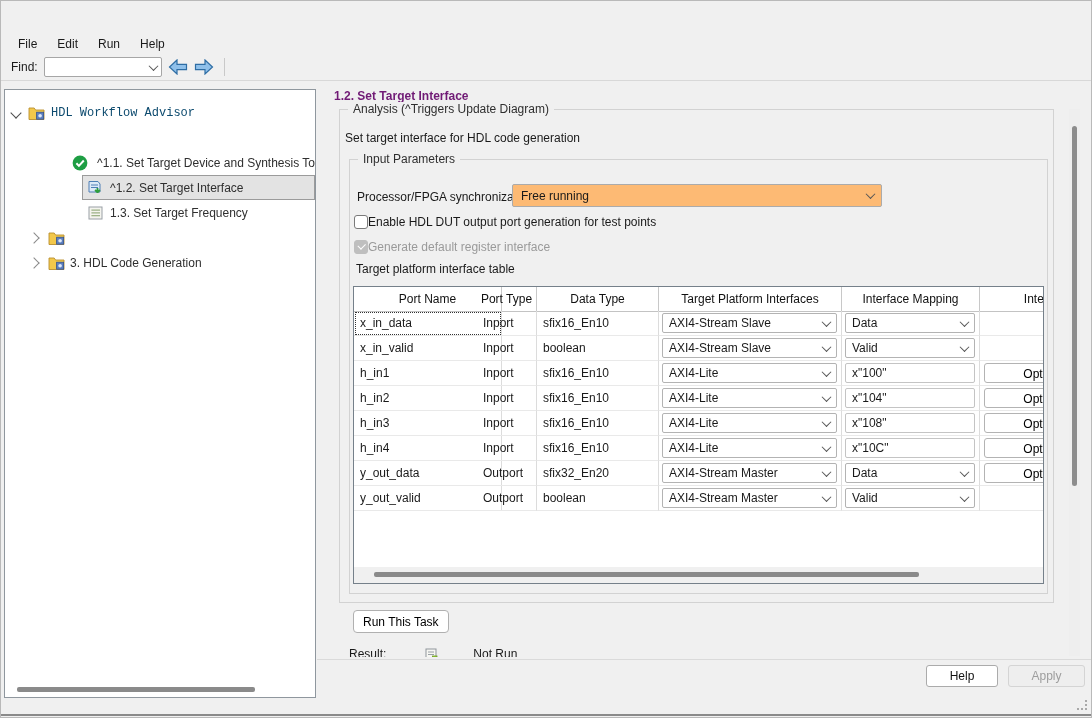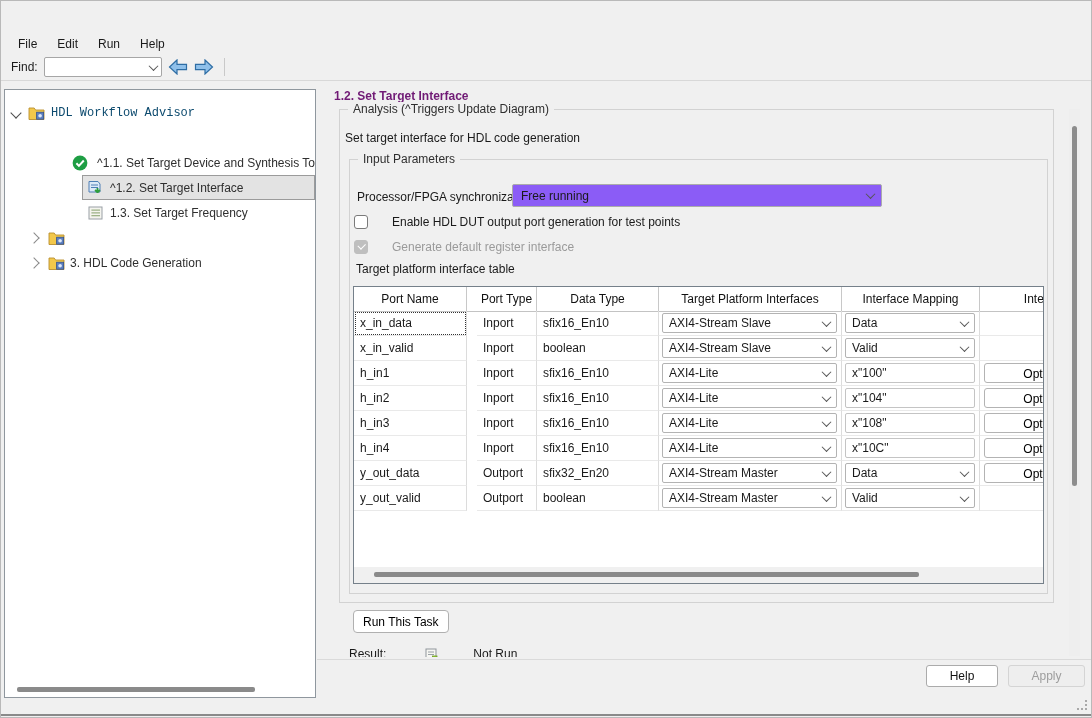--- a/index.html
+++ b/index.html
@@ -42,40 +42,40 @@
   .tlabel.root{color:#0c4a6e;font-family:Liberation Mono, monospace;}
   .tree-hscroll{position:absolute;left:12px;bottom:5px;width:238px;height:5px;background:#8a8a8a;border-radius:2px;}
   
   .panel-heading{position:absolute;left:333px;top:88px;font-weight:bold;color:#701a75;}
   .groupbox{position:absolute;border:1px solid #d2d2d2;box-sizing:border-box;}
   .gb-analysis{left:338px;top:108px;width:715px;height:494px;}
   .gb-inputs{left:348px;top:158px;width:699px;height:435px;}
   .gb-legend{position:absolute;top:-8px;left:8px;background:#f0f0f0;padding:0 5px;color:#2f2f2f;white-space:nowrap;}
   .desc-text{position:absolute;left:344px;top:130px;}
   .sync-label{position:absolute;left:356px;top:189px;}
-  .sync-combo{position:absolute;left:511px;top:183px;width:370px;height:23px;background:#8b5cf6;border:1px solid #ababab;border-radius:2px;box-sizing:border-box;display:flex;align-items:center;}
+  .sync-combo{position:absolute;left:511px;top:183px;width:370px;height:23px;background:#fdba74;border:1px solid #ababab;border-radius:2px;box-sizing:border-box;display:flex;align-items:center;}
   .sync-combo .val{margin-left:8px;}
   .sync-combo .combo-chev{margin-left:auto;margin-right:4px;}
   .cb-row1{position:absolute;left:353px;top:214px;display:flex;align-items:center;}
   .cb-row2{position:absolute;left:353px;top:239px;display:flex;align-items:center;}
   .checkbox{width:14px;height:14px;background:#fff;border:1px solid #7a7a7a;border-radius:3px;box-sizing:border-box;}
   .checkbox.checked-disabled{background:#bfbfbf;border:1px solid #bfbfbf;position:relative;}
   .checkbox.checked-disabled::after{content:"";position:absolute;left:3px;top:2px;width:6px;height:3.5px;border-left:1.6px solid #fff;border-bottom:1.6px solid #fff;transform:rotate(-45deg);}
-  .cb-label{margin-left:24px;text-align:center;}
+  .cb-label{margin-left:0;text-align:center;}
   .cb-label.disabled{color:#9a9a9a;}
   .table-label{position:absolute;left:355px;top:261px;}
   
   .tbl-clip{position:absolute;left:352px;top:285px;width:691px;height:298px;border:1px solid #75808a;box-sizing:border-box;background:#fff;overflow:hidden;}
   .tbl-inner{position:absolute;left:0;top:0;width:806px;height:296px;}
   .thead{position:absolute;left:0;top:0;width:806px;height:24px;border-bottom:1px solid #c3c3c3;}
   .hcell{position:absolute;top:0;height:24px;line-height:24px;text-align:center;border-right:1px solid #c8c8c8;box-sizing:border-box;color:#111;}
   .trow{position:absolute;left:0;width:806px;height:25px;}
   .cell{position:absolute;top:0;height:25px;line-height:25px;border-right:1px solid #dcdcdc;border-bottom:1px solid #e9e9e9;box-sizing:border-box;white-space:nowrap;overflow:hidden;}
   .cell.txt{padding-left:6px;}
-  .c0{left:0;width:113px;} .c1{left:123px;width:60px;} .c2{left:183px;width:122px;}
+  .c0{left:0;width:148px;} .c1{left:123px;width:60px;} .c2{left:183px;width:122px;}
   .c3{left:305px;width:183px;} .c4{left:488px;width:138px;} .c5{left:626px;width:180px;}
   .cell.focus{outline:1px dotted #333;outline-offset:-2px;}
   .dd{position:absolute;left:3px;right:4px;top:2px;height:20px;background:#fff;border:1px solid #b3b3b3;border-radius:2px;display:flex;align-items:center;box-sizing:border-box;}
   .dd .val{margin-left:6px;white-space:nowrap;}
   .dd .combo-chev{margin-left:auto;margin-right:3px;}
   .edit{position:absolute;left:3px;right:4px;top:2px;height:20px;background:#fff;border:1px solid #c4c4c4;border-radius:2px;display:flex;align-items:center;box-sizing:border-box;}
   .edit .val{margin-left:6px;}
   .optbtn{position:absolute;left:4px;top:2px;width:120px;height:20px;background:#fff;border:1px solid #b3b3b3;border-radius:3px;font-family:inherit;font-size:12px;text-align:center;line-height:18px;box-sizing:border-box;}
   .tbl-hscroll-track{position:absolute;left:0;bottom:0;width:691px;height:16px;background:#f0f0f0;}
   .tbl-hscroll-thumb{position:absolute;left:20px;bottom:6px;width:545px;height:5px;background:#8a8a8a;border-radius:2px;}

